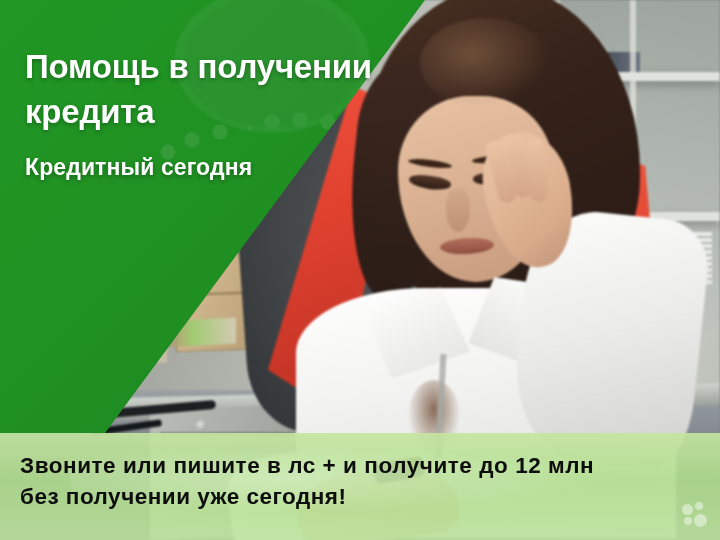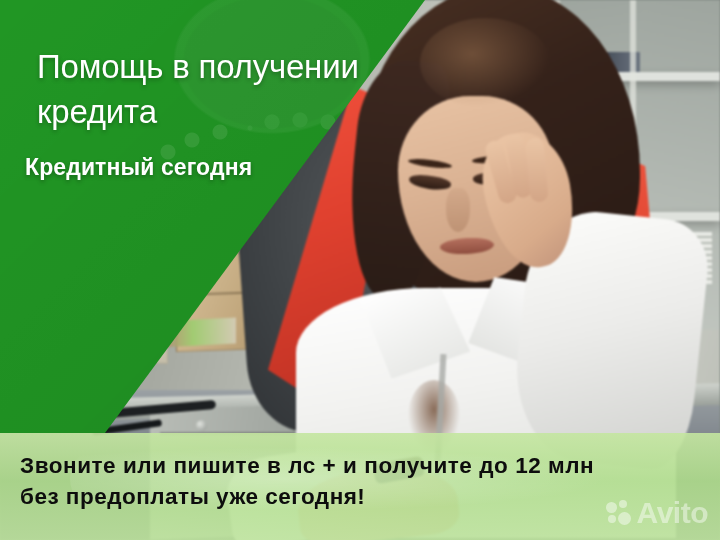--- a/index.html
+++ b/index.html
@@ -343,26 +343,26 @@
     position: absolute;
     inset: 0;
     clip-path: polygon(0 0, 425px 0, 105px 433px, 0 433px);
     background: linear-gradient(135deg, rgba(255,255,255,.06), rgba(0,0,0,.12));
     mix-blend-mode: overlay;
   }
 
   
   .headline {
     position: absolute;
-    left: 37px;
+    left: 25px;
     top: 44px;
     width: 370px;
     color: #ffffff;
     font-size: 33px;
-    font-weight: 400;
+    font-weight: 700;
     line-height: 45px;
     letter-spacing: -0.2px;
     text-shadow: 0 2px 4px rgba(0,0,0,.28);
   }
   .subhead {
     position: absolute;
     left: 25px;
     top: 154px;
     color: #ffffff;
     font-size: 23px;
@@ -501,27 +501,26 @@
   <div class="green-wedge-pattern"></div>
   <div class="green-soft"></div>
 
   <div class="headline">Помощь в получении кредита</div>
   <div class="subhead">Кредитный сегодня</div>
 
   <div class="bottom-band">
     <div class="band-sheen"></div>
     <div class="band-text">
       <div class="l1">Звоните или пишите в лс + и получите до 12 млн</div>
-      <div class="l2">без предоплаты уже сегодня!</div>
+      <div class="l2">без получении уже сегодня!</div>
     </div>
 
     <div class="avito">
       <span class="avito-mark">
         <i class="c1"></i>
           <i class="c2"></i>
           <i class="c3"></i>
           <i class="c4"></i>
       </span>
-      <span class="avito-word">Avito</span>
     </div>
   </div>
 
 </div>
 
 </body></html>

